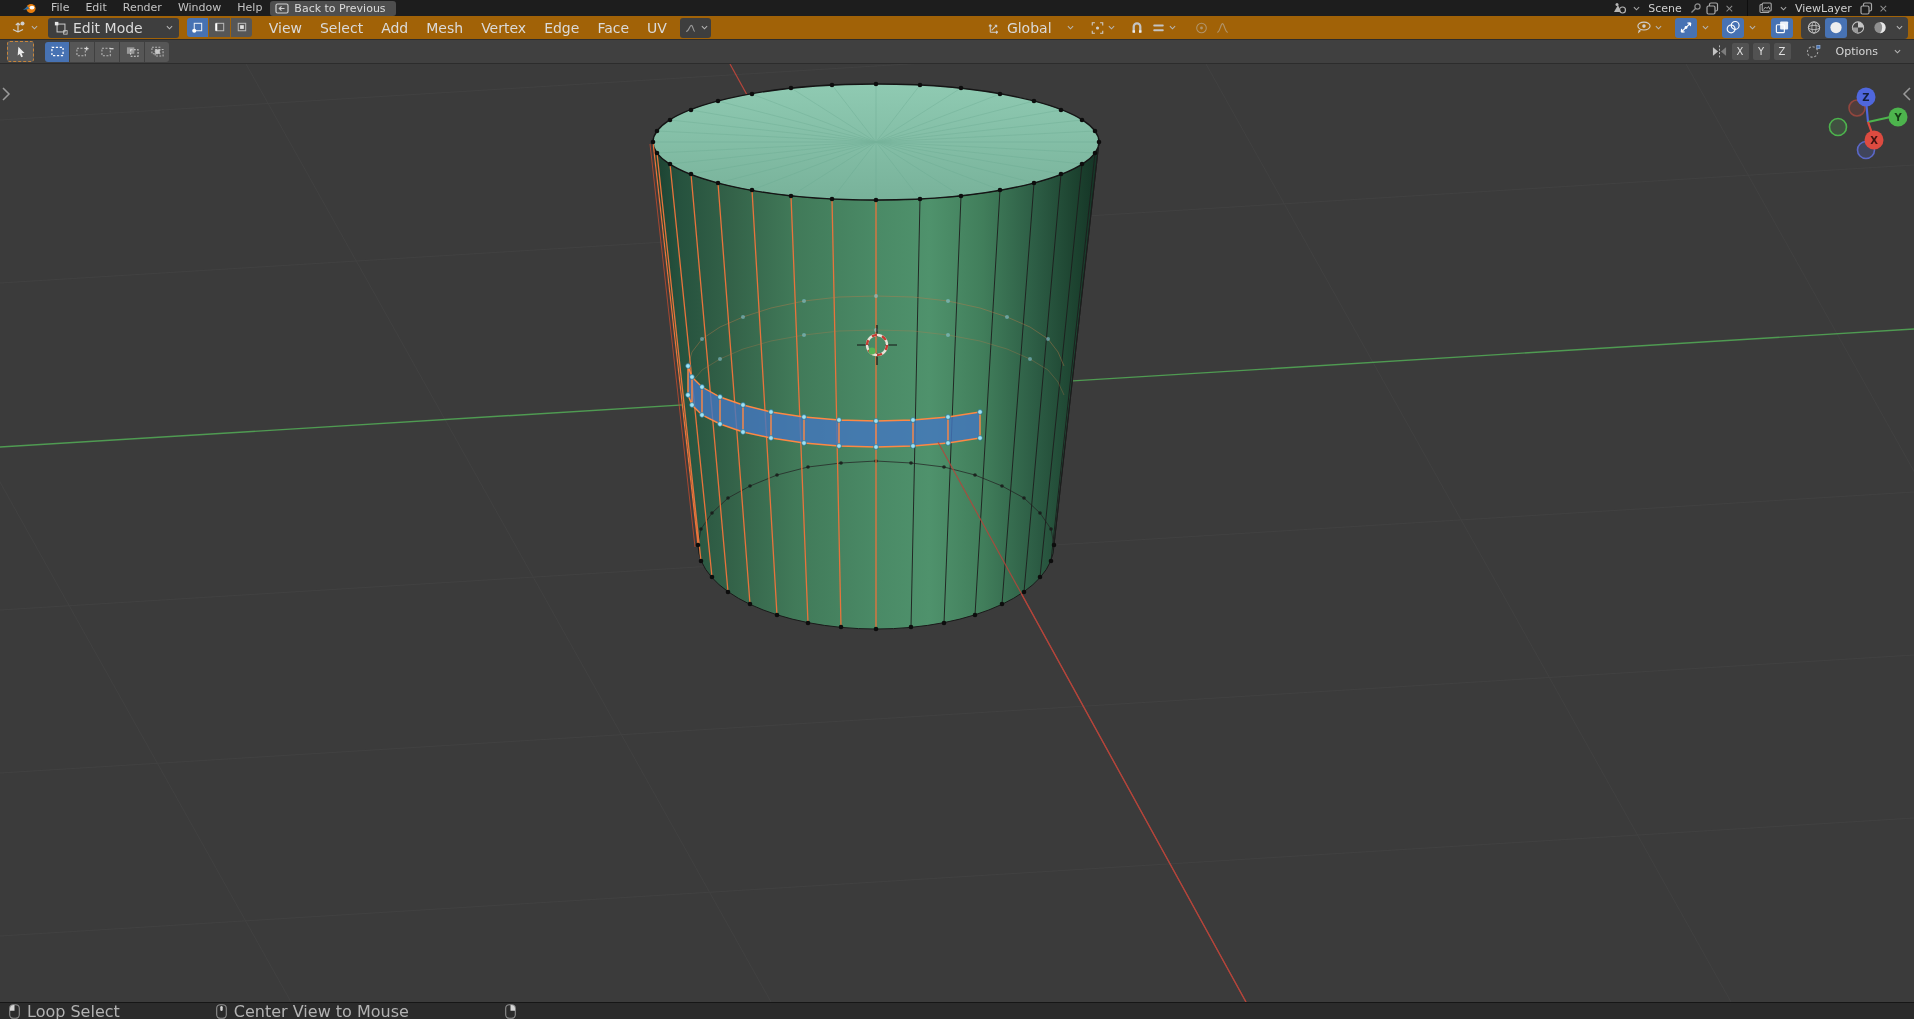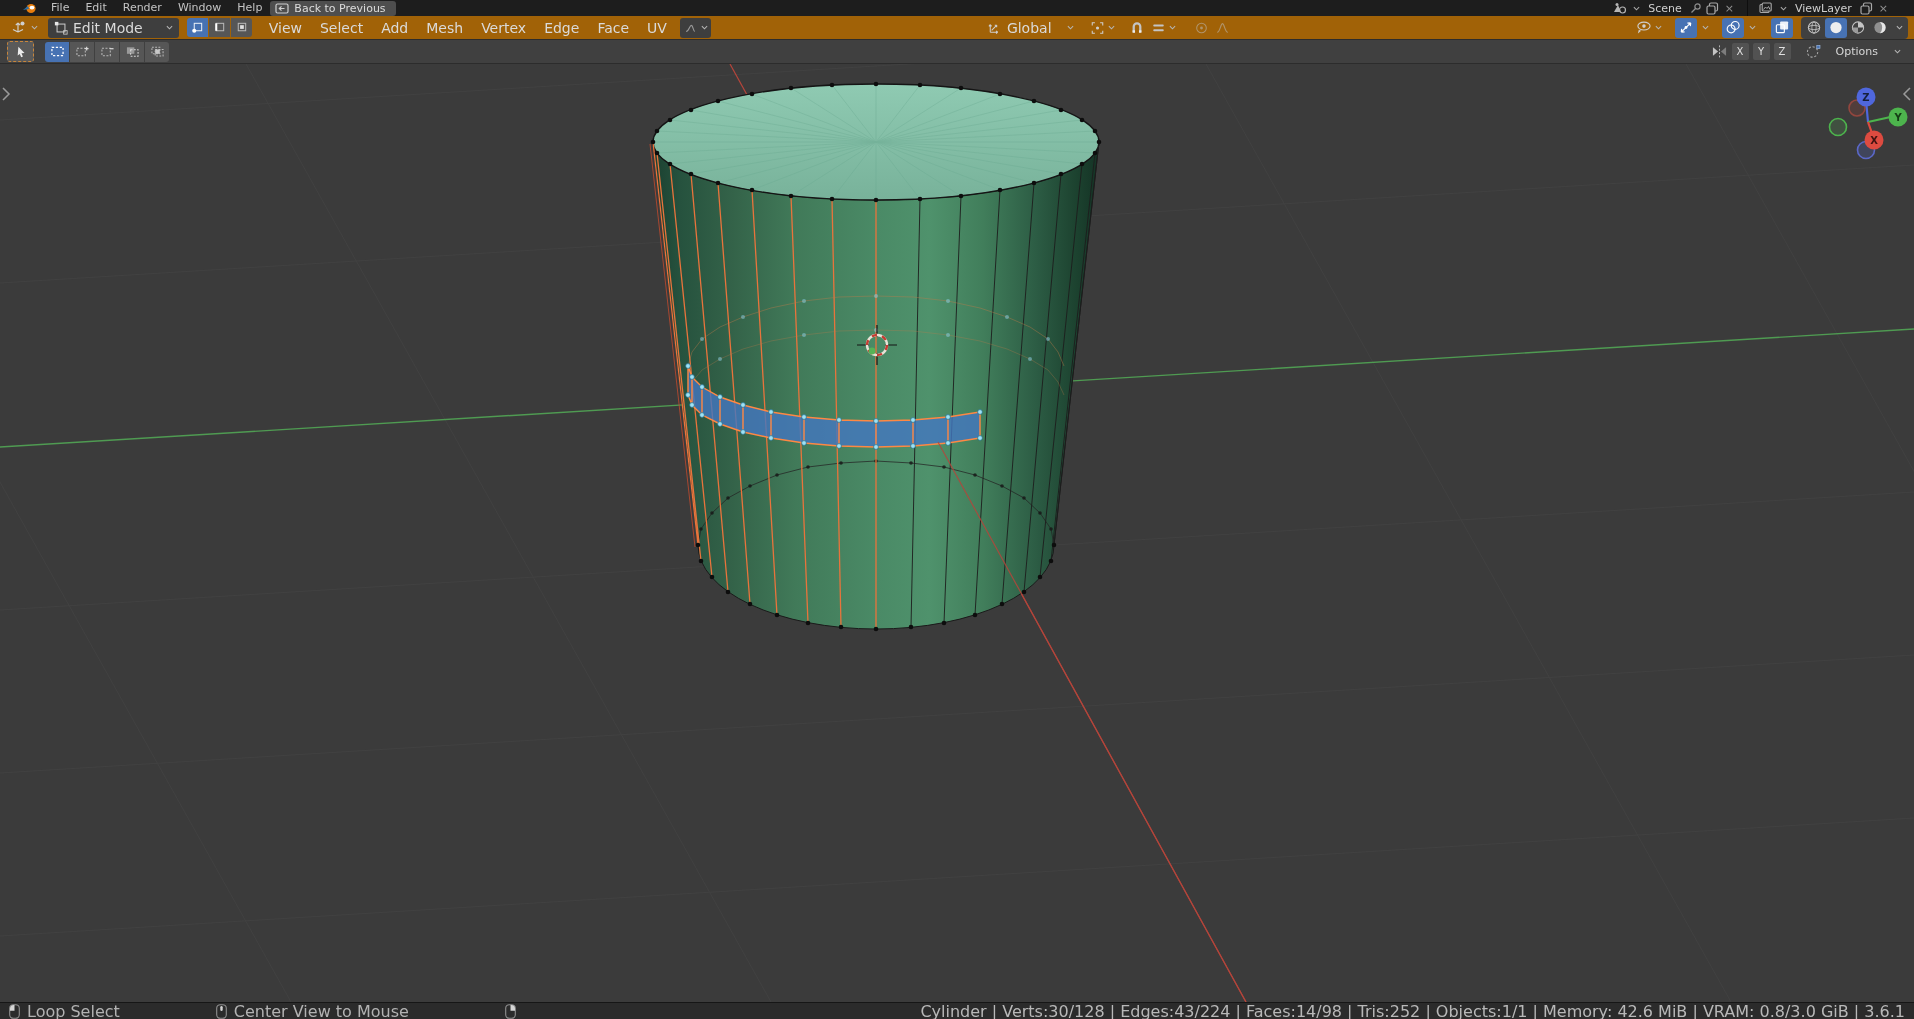--- a/index.html
+++ b/index.html
@@ -599,14 +599,13 @@
     </svg>
     <span>Center View to Mouse</span>
   </span>
   <span class="hint">
     <svg width="11" height="15" viewBox="0 0 11 15">
       <rect x="0.7" y="0.7" width="9.6" height="13.6" rx="3.6" fill="none" stroke="#8f8f8f" stroke-width="1.1"></rect>
       <path d="M5.5 1 L5.5 6.8 L10 6.8 L10 4.5 Q10 1 6.5 1 Z" fill="#d4d4d4"></path>
     </svg>
     <span></span>
   </span>
-  <span class="stats">Cylinder | Verts:30/128 | Edges:43/224 | Faces:14/98 | Tris:252 | Objects:1/1 | Memory: 42.6 MiB | VRAM: 0.8/3.0 GiB | 3.6.1</span>
 </div>
 
 </body></html>

